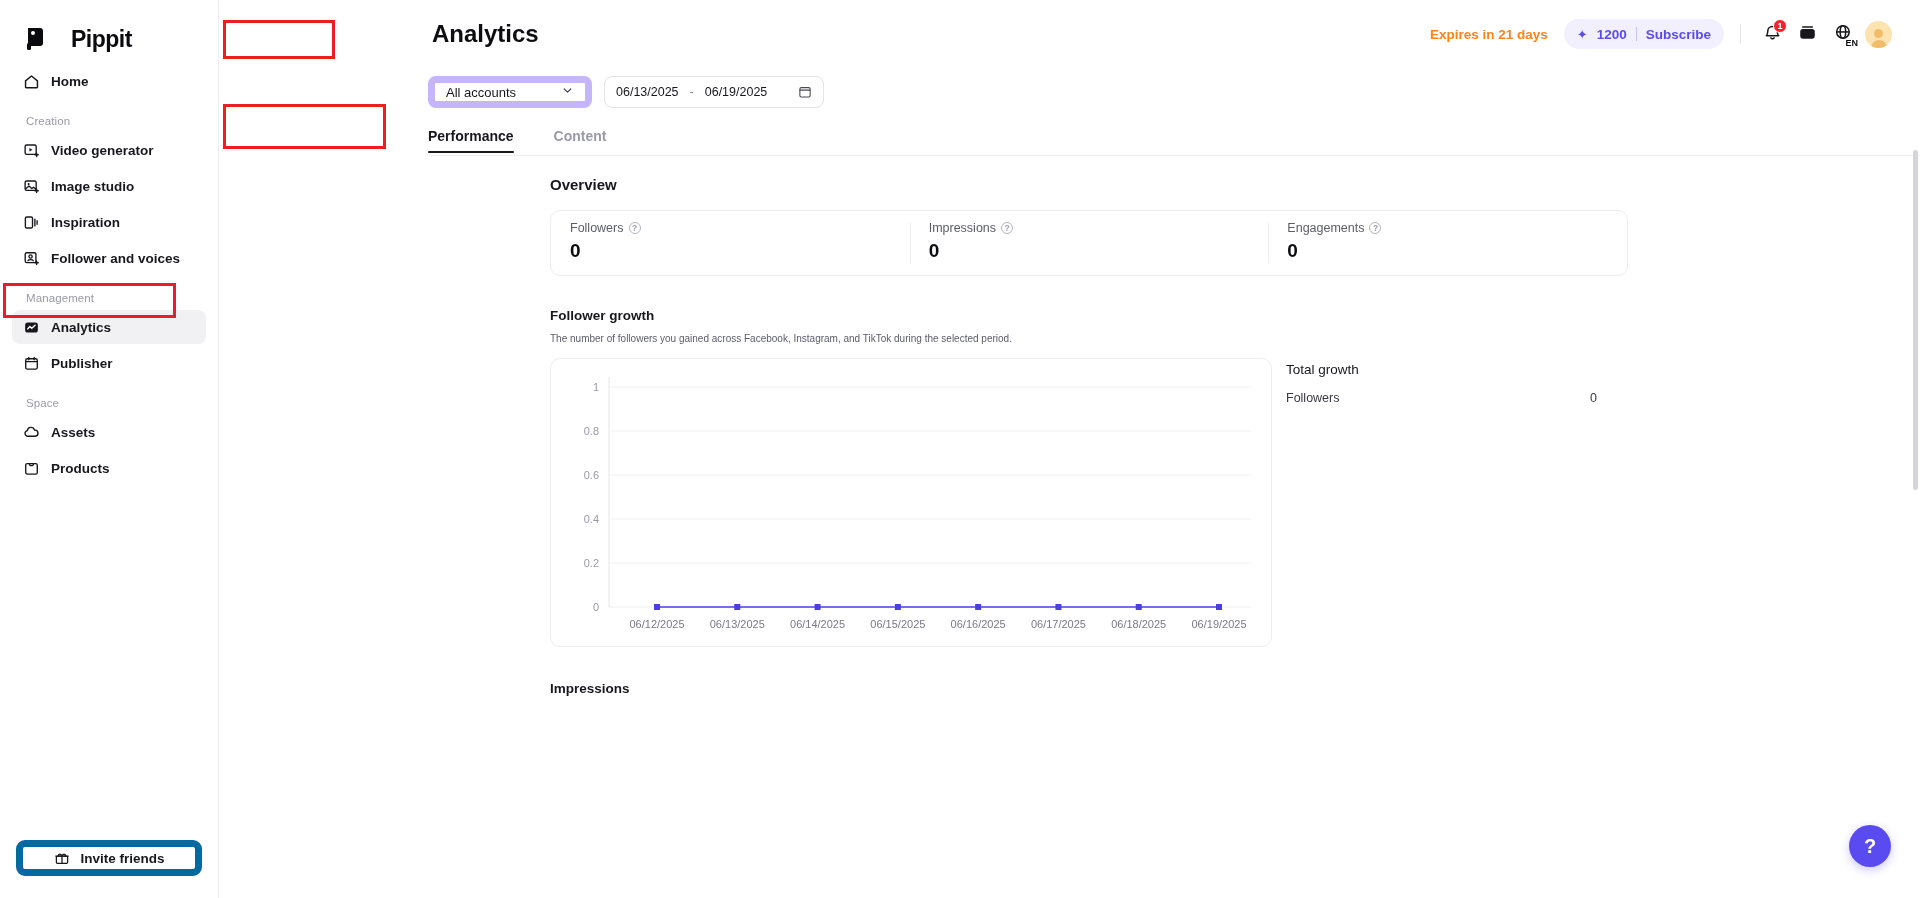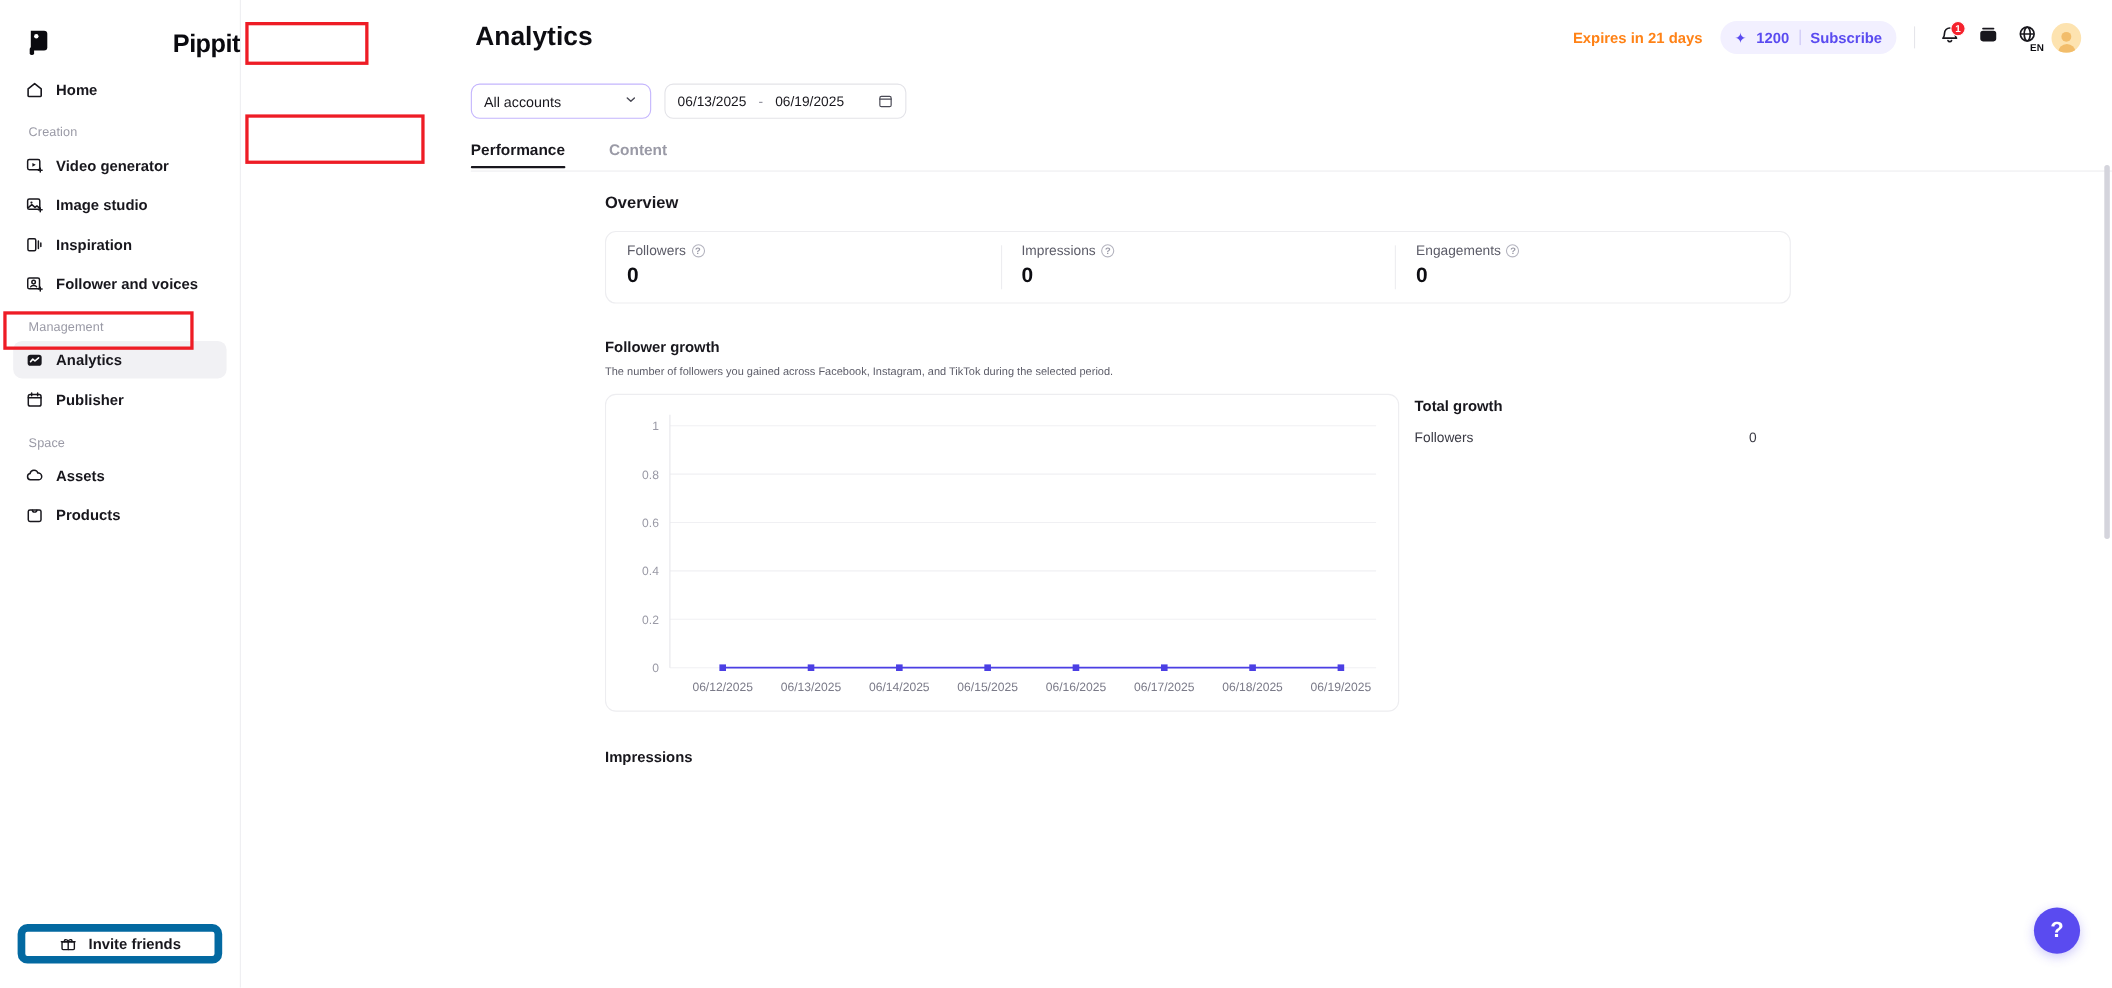--- a/index.html
+++ b/index.html
@@ -13,21 +13,21 @@
   .app { display: flex; width: 1920px; height: 898px; }
 
   
   .sidebar {
     width: 219px; height: 898px; flex: 0 0 219px;
     background: #ffffff;
     border-right: 1px solid #ededf0;
     display: flex; flex-direction: column;
     position: relative;
   }
-  .logo-row { display: flex; align-items: center; gap: 4px; padding: 22px 0 0 26px; height: 56px; justify-content: space-between; }
+  .logo-row { display: flex; align-items: center; gap: 25px; padding: 22px 0 0 26px; height: 56px; }
   .logo-mark { width: 20px; height: 24px; position: relative; }
   .logo-mark svg { display: block; }
   .logo-text { font-size: 23px; font-weight: 700; letter-spacing: -0.5px; color: #0a0a0f; }
 
   .nav { padding: 8px 12px 0 12px; }
   .nav-group-label {
     font-size: 11.5px; color: #9a9aa6; font-weight: 400;
     padding: 15px 0 6px 14px; letter-spacing: 0.1px;
   }
   .nav-item {
@@ -100,21 +100,21 @@
     background: #fde3b0; cursor: pointer;
     display: flex; align-items: flex-end; justify-content: center; overflow: hidden;
   }
   .avatar-inner { position: relative; width: 27px; height: 27px; display: flex; flex-direction: column; align-items: center; justify-content: flex-end; }
   .avatar-inner .h { width: 9px; height: 9px; border-radius: 50%; background: #f2bd6b; margin-bottom: 1.5px; z-index: 2;}
   .avatar-inner .b { width: 16px; height: 8px; border-radius: 8px 8px 0 0; background: #f2bd6b; }
 
   
   .filters { display: flex; align-items: center; gap: 12px; padding: 0 0 0 209px; height: 48px; }
   .select-box {
-    width: 164px; height: 32px; border: 1px solid #c4b5fd; border-radius: 8px;
+    width: 164px; height: 32px; border: 7px solid #c4b5fd; border-radius: 8px;
     display: flex; align-items: center; padding: 0 11px; cursor: pointer; background: #fff;
     font-size: 13px; color: #18171d;
   }
   .select-box .chev { margin-left: auto; }
   .date-box {
     width: 220px; height: 32px; border: 1px solid #e3e3e8; border-radius: 8px;
     display: flex; align-items: center; padding: 0 11px; cursor: pointer; background: #fff;
     font-size: 12.5px; color: #18171d; gap: 0;
   }
   .date-val { cursor: text; }
@@ -159,21 +159,21 @@
 
   .block-title { font-size: 13.5px; font-weight: 700; color: #18171d; margin-top: 32px; }
   .block-desc { font-size: 10px; color: #5c5c68; margin-top: 10px; }
 
   .chart-row { display: flex; gap: 14px; margin-top: 14px; align-items: flex-start; }
   .chart-card {
     width: 722px; height: 289px; border: 1px solid #ededf0; border-radius: 10px;
     background: #fff; position: relative;
   }
   .total-growth { padding-top: 4px; }
-  .tg-title { font-size: 13.5px; font-weight: 700; color: #18171d; }
+  .tg-title { font-size: 13.5px; font-weight: 400; color: #18171d; }
   .tg-row { display: flex; align-items: center; width: 311px; margin-top: 14px; }
   .tg-label { font-size: 12.5px; color: #3a3a44; }
   .tg-value { font-size: 12.5px; color: #3a3a44; margin-left: auto; }
 
   .imp-title { font-size: 13.5px; font-weight: 700; color: #18171d; margin-top: 34px; }
   .imp-desc { font-size: 13px; color: #5c5c68; margin-top: 10px; }
 
   
   .help-fab {
     position: absolute; right: 29px; bottom: 31px;

